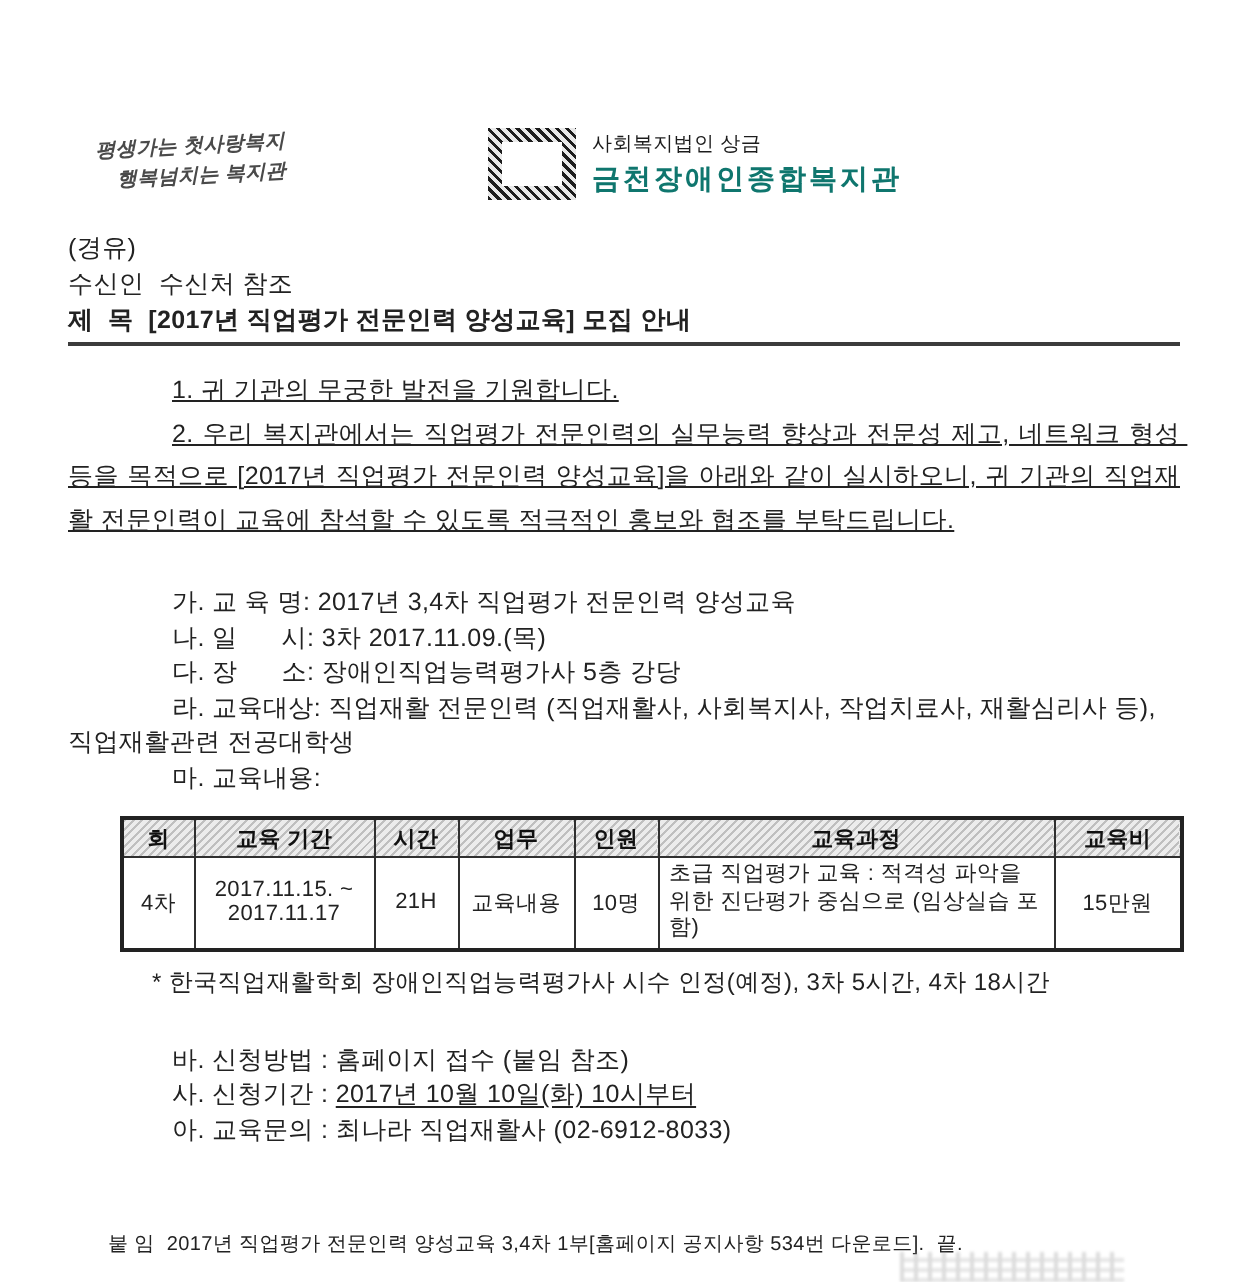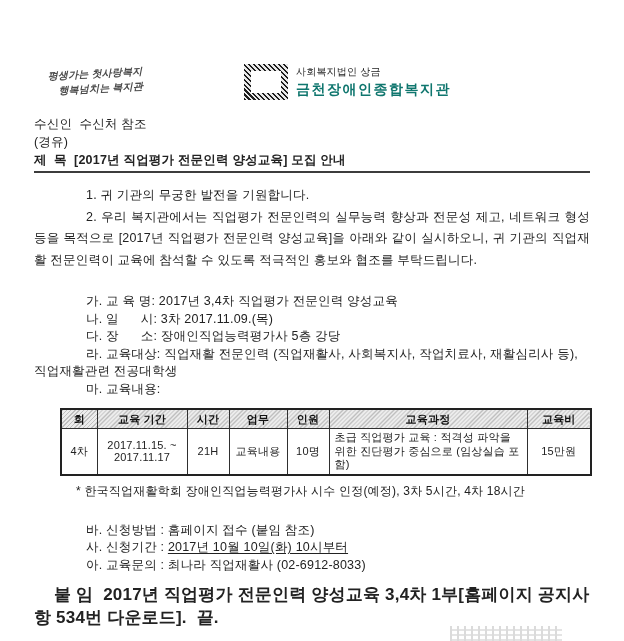--- a/index.html
+++ b/index.html
@@ -34,21 +34,21 @@
   .logo-frame::after{content:"";position:absolute;inset:7px;background:#fff;}
   .org-text{margin-left:8px;}
   .org-small{font-size:10px;font-weight:400;color:#1c1c1c;}
   .org-name{font-size:14px;font-weight:800;color:#0f766e;letter-spacing:1.5px;margin-top:2px;}
   
   .recipient-block{margin-top:16px;font-size:12.5px;line-height:16px;}
   .recipient-block .line{margin-top:2px;}
   .subject-line{margin-top:3px;font-weight:600;}
   .subject-rule{border-bottom:2px solid #3c3c3c;margin-top:3px;}
   
-  .body-block{margin-top:12px;font-size:12.5px;line-height:21.5px;text-align:justify;}
+  .body-block{margin-top:12px;font-size:12.5px;line-height:21.5px;text-align:justify;text-decoration:underline;}
   .para{text-indent:52px;margin:0;}
   
   .details{margin-top:22px;font-size:12.5px;line-height:17.5px;}
   .details .d-line{text-indent:52px;margin:0;}
   .details .d-cont{padding-left:88px;text-indent:0;}
   
   table.edu{
     border-collapse:collapse;
     margin:10px 0 0 26px;
     width:530px;
@@ -71,22 +71,21 @@
   table.edu td.left{text-align:left;line-height:13.5px;padding:2px 5px;}
   
   .footnote{margin:7px 0 0 42px;font-size:12px;}
   
   .apply{margin-top:22px;font-size:12.5px;line-height:17.5px;}
   .apply .a-line{text-indent:52px;margin:0;}
   .underlined{text-decoration:underline;text-underline-offset:2px;}
   
   .attachment{
     position:absolute;left:34px;right:20px;bottom:12px;
-    font-size:17px;
-    font-weight:bold;
+    font-size:10px;
   }
   .attachment .txt{text-indent:20px;display:block;}
   .faded-stamp{
     position:absolute;right:62px;bottom:0px;
     width:112px;height:15px;
     background:
       repeating-linear-gradient(90deg,#9a9a9a 0 2px,transparent 2px 7px),
       repeating-linear-gradient(0deg,#b5b5b5 0 2px,transparent 2px 5px);
     opacity:0.35;filter:blur(0.7px);
   }
@@ -104,22 +103,22 @@
     <div class="org">
       <div class="logo-frame"></div>
       <div class="org-text">
         <div class="org-small txt">사회복지법인 상금</div>
         <div class="org-name txt">금천장애인종합복지관</div>
       </div>
     </div>
   </div>
 
   <div class="recipient-block">
+    <div class="line txt">(경유)</div>
     <div class="line txt">수신인  수신처 참조</div>
-    <div class="line txt">(경유)</div>
     <div class="line subject-line txt">제  목  [2017년 직업평가 전문인력 양성교육] 모집 안내</div>
     <div class="subject-rule"></div>
   </div>
 
   <div class="body-block">
     <p class="para txt">1. 귀 기관의 무궁한 발전을 기원합니다.</p>
     <p class="para txt">2. 우리 복지관에서는 직업평가 전문인력의 실무능력 향상과 전문성 제고, 네트워크 형성 등을 목적으로 [2017년 직업평가 전문인력 양성교육]을 아래와 같이 실시하오니, 귀 기관의 직업재활 전문인력이 교육에 참석할 수 있도록 적극적인 홍보와 협조를 부탁드립니다.</p>
   </div>
 
   <div class="details">

